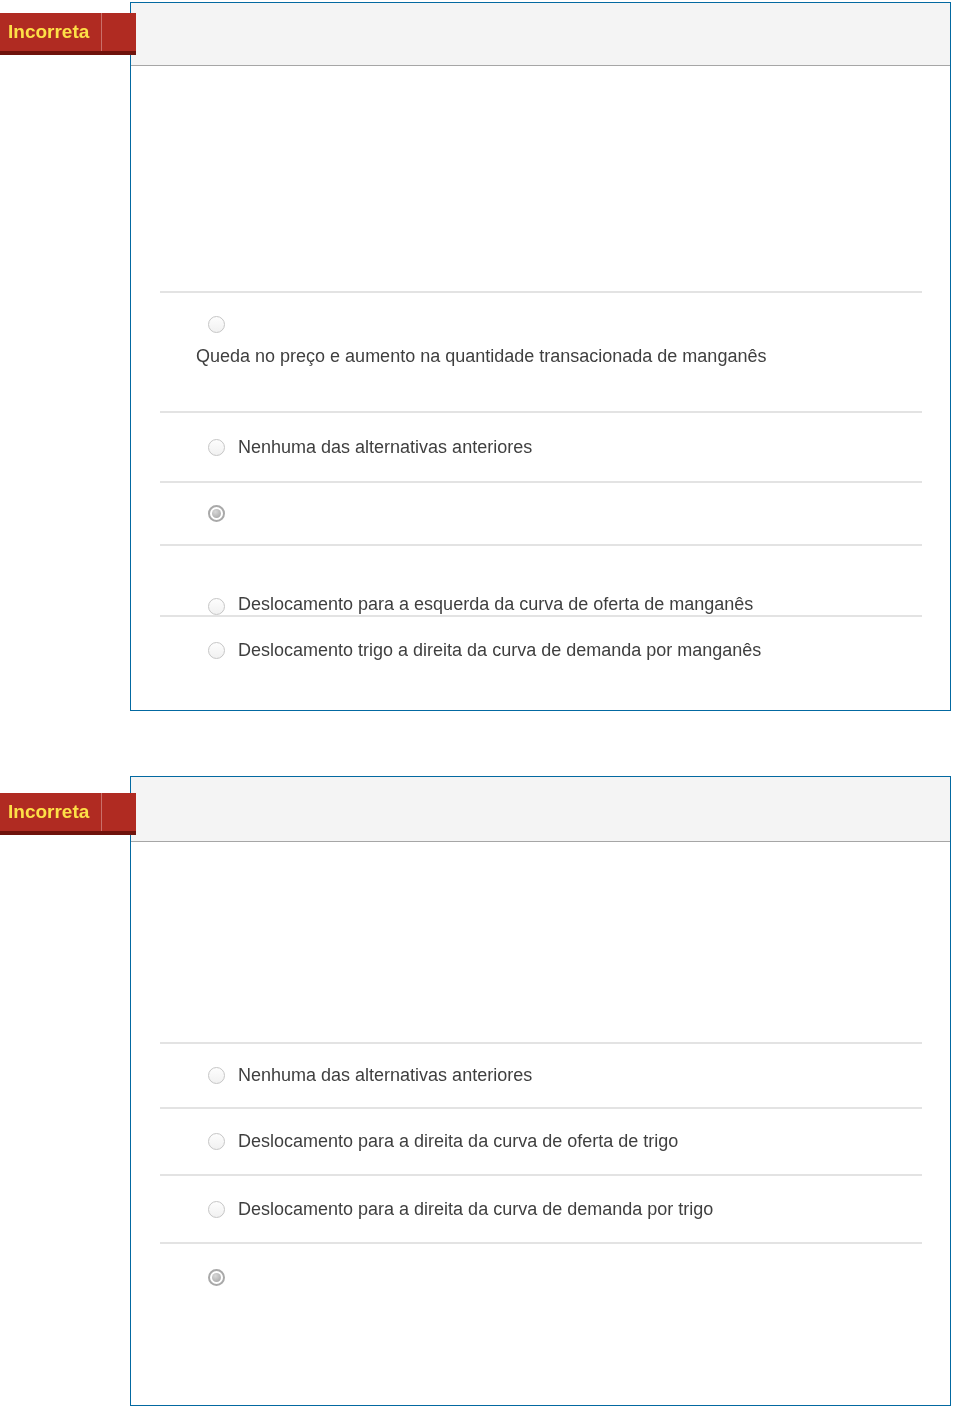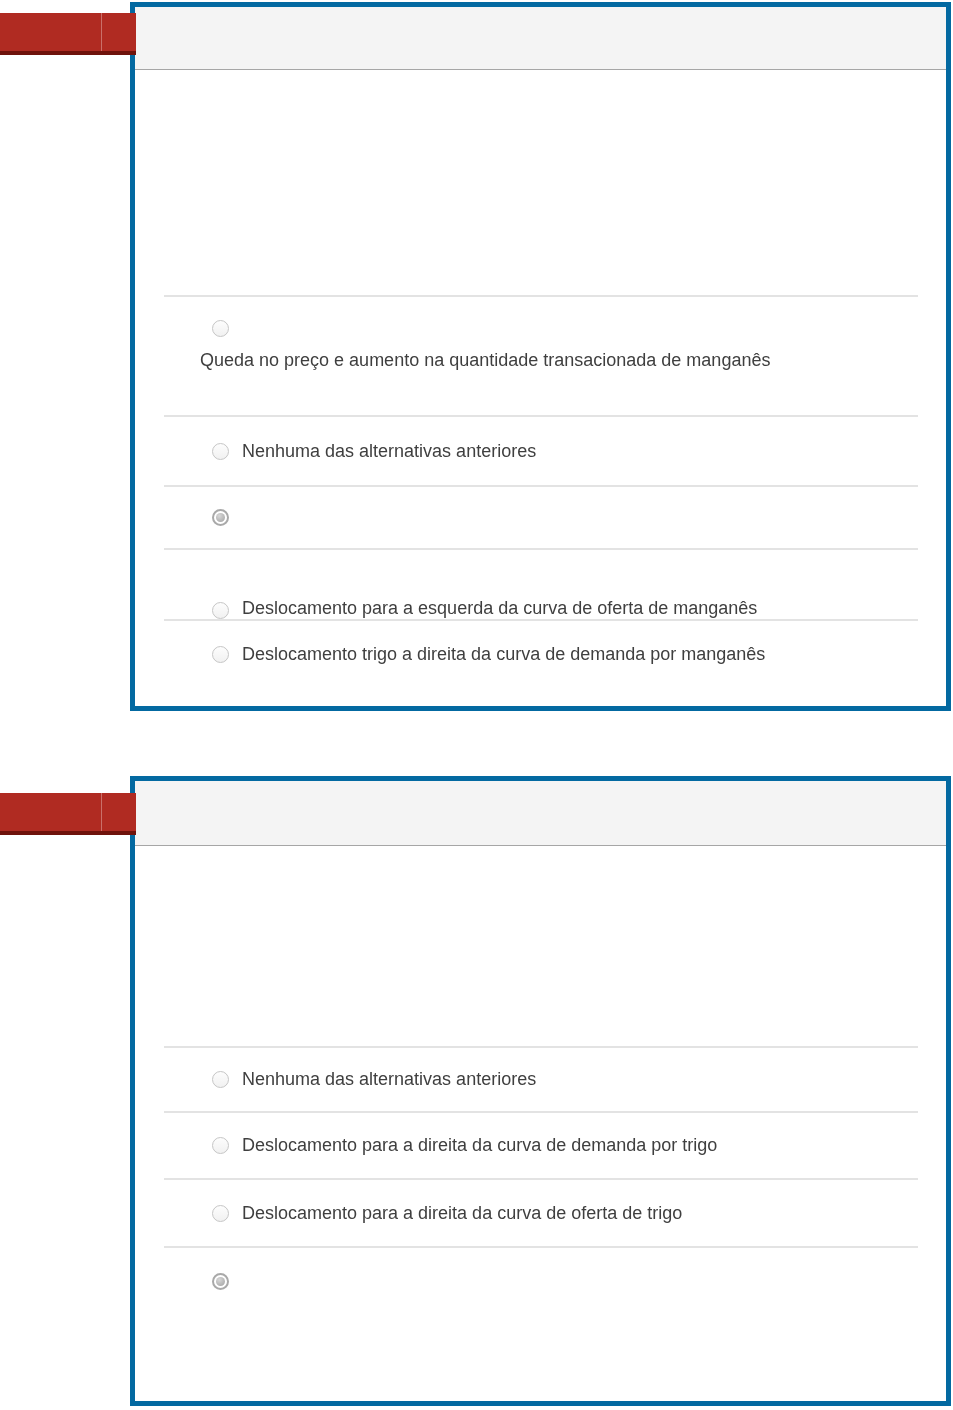--- a/index.html
+++ b/index.html
@@ -3,21 +3,21 @@
 <meta charset="utf-8">
 <style>
   html,body{margin:0;padding:0;}
   body{
     width:953px;height:1410px;position:relative;background:#ffffff;
     font-family:"Liberation Sans","DejaVu Sans",sans-serif;overflow:hidden;
   }
   
   .card{
     position:absolute;left:130px;width:821px;box-sizing:border-box;
-    background:#fff;border:5px solid #0369a1;z-index:1;
+    background:#fff;border:1px solid #0369a1;z-index:1;
   }
   #card1{top:2px;height:709px;}
   #card2{top:776px;height:630px;}
   .card-header{background:#f4f4f4;border-bottom:1px solid #a6a6a6;}
   #card1 .card-header{height:62px;}
   #card2 .card-header{height:64px;}
   .question-content{background:#fff;}
   #card1 .question-content{height:225px;}
   #card2 .question-content{height:200px;}
   
@@ -57,21 +57,21 @@
     background:#b02b22;border-bottom:4px solid #6f130c;
   }
   #badge1{top:13px;}
   #badge2{top:793px;}
   .badge::after{
     content:"";position:absolute;left:101px;top:0;width:1px;height:38px;
     background:rgba(255,255,255,0.33);
   }
   .badge-label{
     display:block;padding-left:8px;line-height:38px;
-    font-size:19px;font-weight:bold;color:#ffffff;white-space:nowrap;margin-top:32px;
+    font-size:19px;font-weight:bold;color:#fde047;white-space:nowrap;
   }
 </style>
 </head>
 <body>
 
 <div class="card" id="card1">
   <div class="card-header"></div>
   <div class="question-content"></div>
   <div class="options">
     <div class="row stacked">
@@ -103,25 +103,25 @@
 <div class="card" id="card2">
   <div class="card-header"></div>
   <div class="question-content"></div>
   <div class="options">
     <div class="row">
       <span class="radio"></span>
       <span class="opt-text">Nenhuma das alternativas anteriores</span>
     </div>
     <div class="row">
       <span class="radio"></span>
-      <span class="opt-text">Deslocamento para a direita da curva de demanda por trigo</span>
+      <span class="opt-text">Deslocamento para a direita da curva de oferta de trigo</span>
     </div>
     <div class="row">
       <span class="radio"></span>
-      <span class="opt-text">Deslocamento para a direita da curva de oferta de trigo</span>
+      <span class="opt-text">Deslocamento para a direita da curva de demanda por trigo</span>
     </div>
     <div class="row picked">
       <span class="radio"></span>
       <span class="opt-text"></span>
     </div>
   </div>
 </div>
 <div class="badge" id="badge2">
   <span class="badge-label">Incorreta</span>
 </div>

